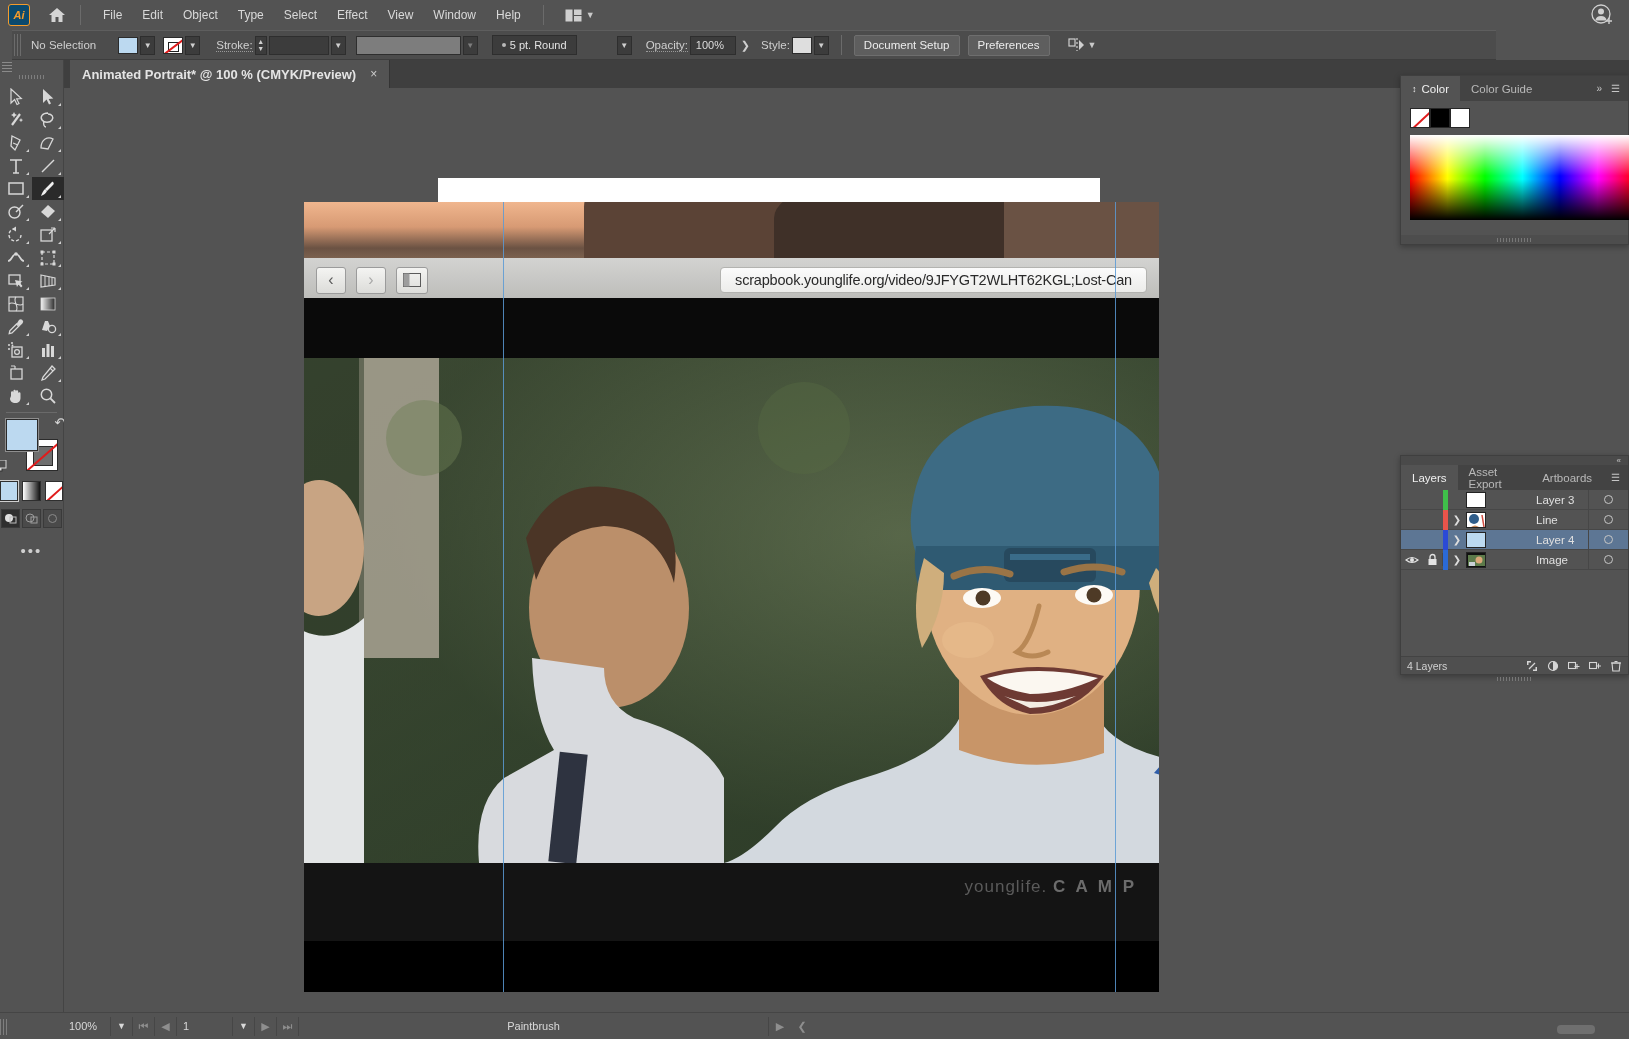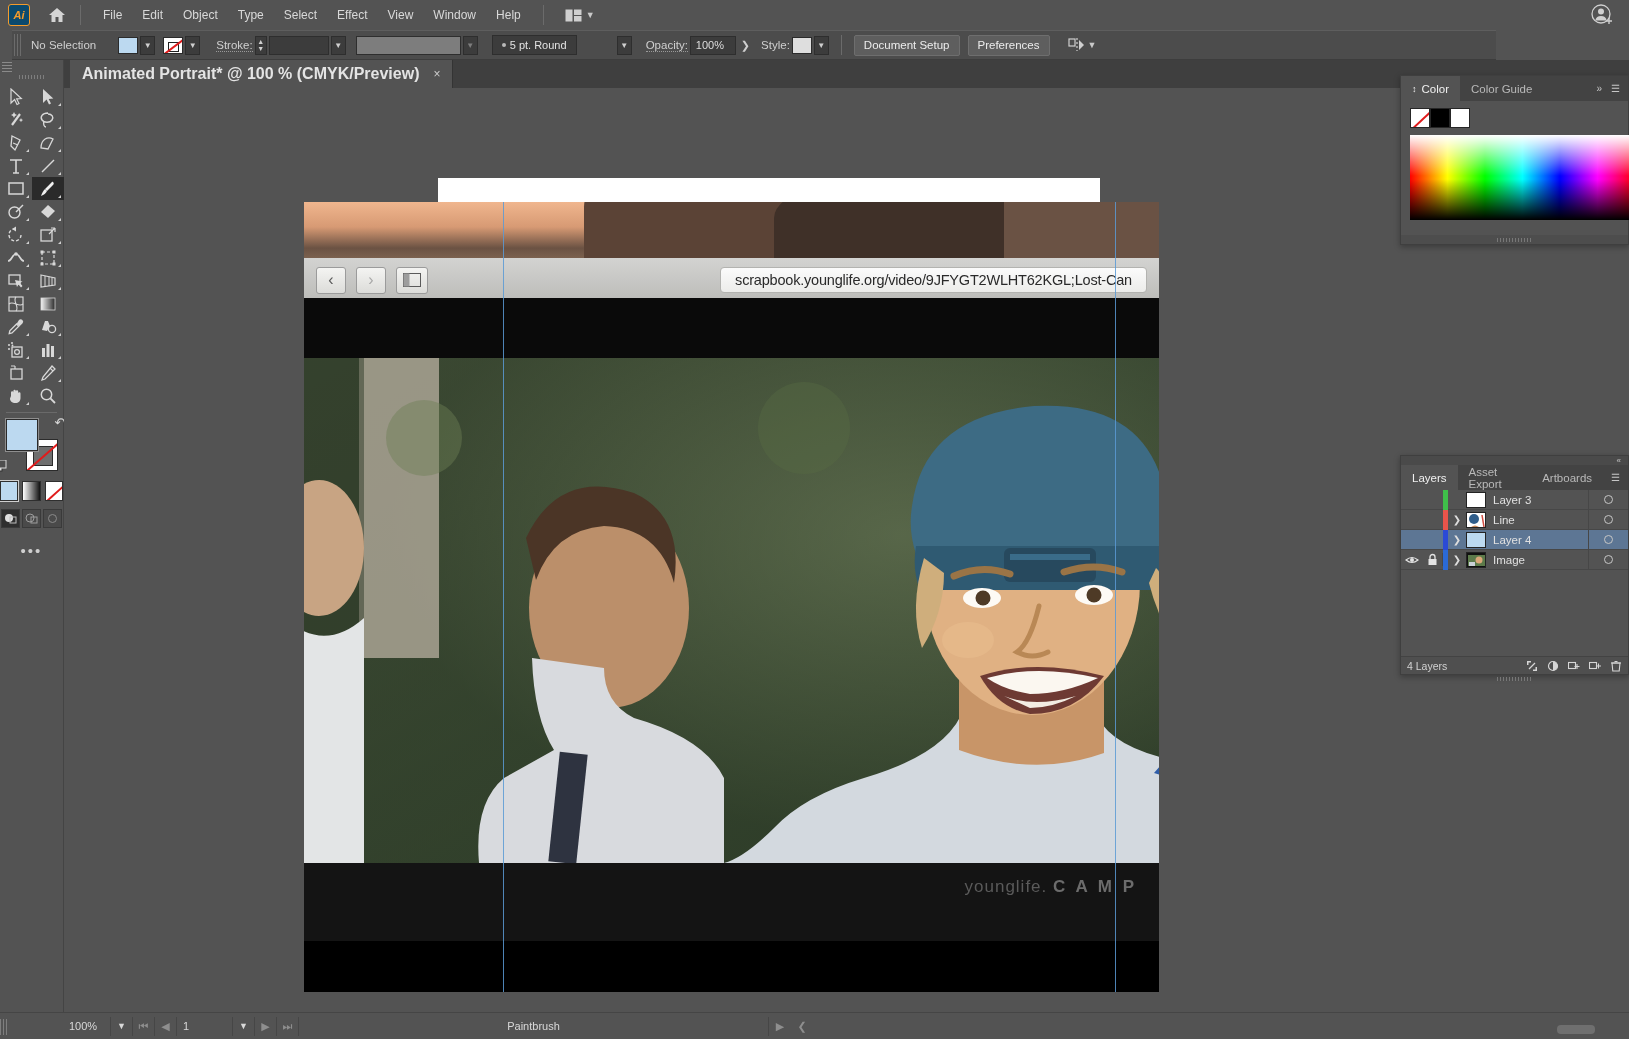--- a/index.html
+++ b/index.html
@@ -72,21 +72,21 @@
 
   
   .tabbar{
     position:absolute;left:0;top:60px;width:1629px;height:28px;background:#3f3f3f;
   }
   .doctab{
     position:absolute;left:70px;top:0;height:28px;background:#535353;
     display:flex;align-items:center;padding:0 12px;gap:14px;
     border-right:1px solid #343434;
   }
-  .doctab .title{ font-size:16px;color:#e4e4e4;font-weight:bold;white-space:nowrap; }
+  .doctab .title{ font-size:13px;color:#e4e4e4;font-weight:bold;white-space:nowrap; }
   .doctab .x{ font-size:12px;color:#cccccc;cursor:default; }
 
   
   .toolbar{
     position:absolute;left:0;top:60px;width:64px;height:955px;background:#535353;
     border-right:1px solid #444;
   }
   .tb-grip{ height:10px;margin:2px 0 0 2px;width:10px;
     background:repeating-linear-gradient(to bottom,#8a8a8a 0 1px,transparent 1px 3px);}
   .tb-grip2{ width:26px;height:4px;margin:3px auto 6px auto;
@@ -209,21 +209,21 @@
   
   #layers-panel{ right:0;top:455px;width:229px;height:220px; }
   .lp-rows{ font-size:11.5px; }
   .lrow{ display:flex;align-items:center;height:20px;border-bottom:1px solid #474747;color:#e0e0e0; }
   .lrow.sel{ background:#5d7694; }
   .lc-eye{ width:21px;display:flex;align-items:center;justify-content:center; }
   .lc-lock{ width:21px;display:flex;align-items:center;justify-content:center;border-right:1px solid #474747; }
   .lc-color{ width:5px;height:20px; }
   .lc-arrow{ width:18px;display:flex;align-items:center;justify-content:center;font-size:10px;color:#ddd; }
   .lc-thumb{ width:20px;height:16px;border:1px solid #232323;margin-right:7px;overflow:hidden; }
-  .lc-name{ flex:1;white-space:nowrap; }
+  .lc-name{ flex:1;white-space:nowrap;margin-left:43px; }
   .lc-target{ width:40px;display:flex;align-items:center;justify-content:center;border-left:1px solid #474747;height:20px; }
   .tcircle{ width:9px;height:9px;border-radius:50%;border:1px solid #c6c6c6; }
   .lp-foot{ position:absolute;left:0;bottom:0;width:100%;height:18px;display:flex;align-items:center;
       padding:0 6px;gap:0;background:#4f4f4f;border-top:1px solid #434343;font-size:10.5px;color:#d2d2d2;}
   .lp-foot .ficons{ margin-left:auto;display:flex;gap:9px;align-items:center; }
   .lp-grip{ position:absolute;left:0;bottom:-8px;width:100%;height:7px;
     background:repeating-linear-gradient(to right,#777 0 1px,transparent 1px 3px) center/36px 4px no-repeat;}
 
   
   .statusbar{ position:absolute;left:0;bottom:0;width:1629px;height:27px;background:#535353;

